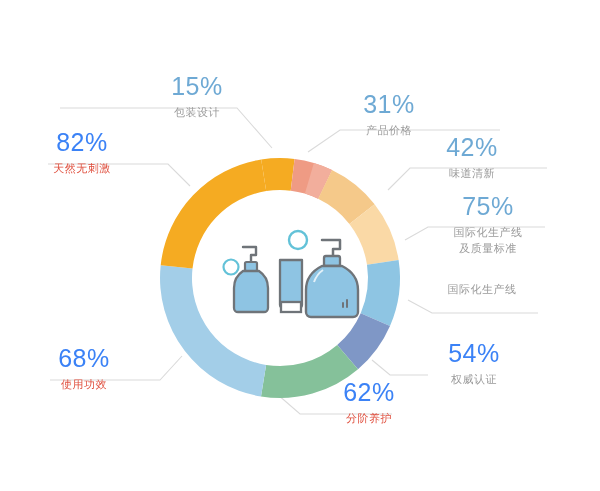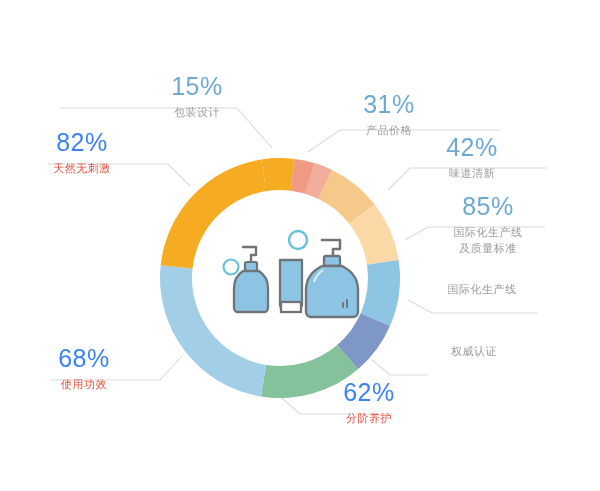--- a/index.html
+++ b/index.html
@@ -113,29 +113,30 @@
     <div class="pct gold">68%</div>
     <div class="cap red">使用功效</div>
   </div>
 
   <div class="lbl" style="left:305px;top:378px;width:128px;">
     <div class="pct gold">62%</div>
     <div class="cap red">分阶养护</div>
   </div>
 
   <div class="lbl" style="left:410px;top:339px;width:128px;">
+    <div class="pct gold">54%</div>
     <div class="cap gray">权威认证</div>
   </div>
 
   <div class="lbl" style="left:418px;top:277px;width:128px;">
     <div class="cap gray">国际化生产线</div>
   </div>
 
   <div class="lbl" style="left:418px;top:192px;width:140px;">
-    <div class="pct blue">85%</div>
+    <div class="pct blue">75%</div>
     <div class="cap gray">国际化生产线</div>
     <div class="cap gray" style="margin-top:1px;">及质量标准</div>
   </div>
 
   <div class="lbl" style="left:408px;top:133px;width:128px;">
     <div class="pct blue">42%</div>
     <div class="cap gray">味道清新</div>
   </div>
 
   <div class="lbl" style="left:325px;top:90px;width:128px;">

